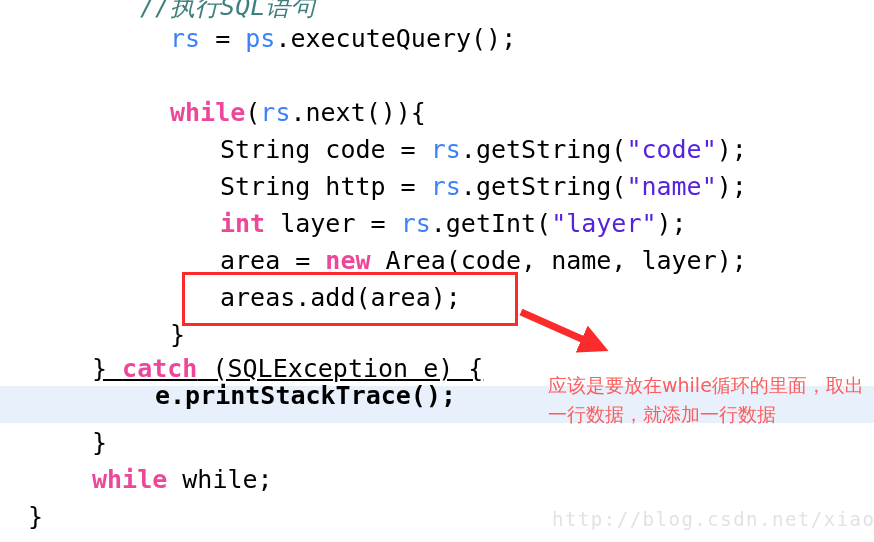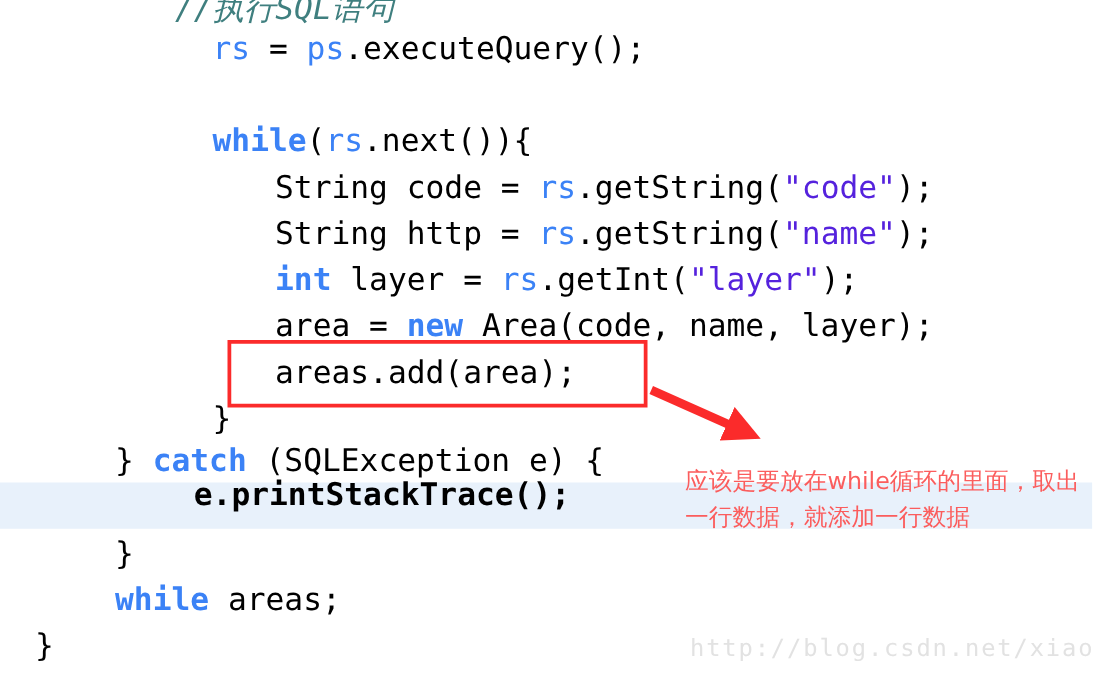--- a/index.html
+++ b/index.html
@@ -47,21 +47,21 @@
     position: absolute;
     white-space: pre;
     font-family: "DejaVu Sans Mono", "Liberation Mono", monospace;
     font-size: 25px;
     line-height: 37px;
     color: #000000;
     letter-spacing: 0px;
   }
 
   .tok-kw {
-    color: #3b82f6;
+    color: #ec4899;
     font-weight: bold;
   }
   .tok-var {
     color: #3b82f6;
   }
   .tok-str {
     color: #5522dd;
   }
   .tok-cmt {
     color: #3f7f7f;
@@ -121,24 +121,24 @@
   <div class="code-layer" id="code-layer">
       <div class="code-line" style="top: -12px; left: 140px;"><span class="tok-cmt">//执行SQL语句</span></div>
       <div class="code-line" style="top: 20px; left: 170px;"><span class="tok-var">rs</span><span class="tok-plain"> = </span><span class="tok-var">ps</span><span class="tok-plain">.executeQuery();</span></div>
       <div class="code-line" style="top: 94px; left: 170px;"><span class="tok-kw">while</span><span class="tok-plain">(</span><span class="tok-var">rs</span><span class="tok-plain">.next()){</span></div>
       <div class="code-line" style="top: 131px; left: 220px;"><span class="tok-plain">String code = </span><span class="tok-var">rs</span><span class="tok-plain">.getString(</span><span class="tok-str">"code"</span><span class="tok-plain">);</span></div>
       <div class="code-line" style="top: 168px; left: 220px;"><span class="tok-plain">String http = </span><span class="tok-var">rs</span><span class="tok-plain">.getString(</span><span class="tok-str">"name"</span><span class="tok-plain">);</span></div>
       <div class="code-line" style="top: 205px; left: 220px;"><span class="tok-kw">int</span><span class="tok-plain"> layer = </span><span class="tok-var">rs</span><span class="tok-plain">.getInt(</span><span class="tok-str">"layer"</span><span class="tok-plain">);</span></div>
       <div class="code-line" style="top: 279px; left: 220px;"><span class="tok-plain">areas.add(area);</span></div>
       <div class="code-line" style="top: 242px; left: 220px;"><span class="tok-plain">area = </span><span class="tok-kw">new</span><span class="tok-plain"> Area(code, name, layer);</span></div>
       <div class="code-line" style="top: 316px; left: 170px;"><span class="tok-plain">}</span></div>
-      <div class="code-line" style="top: 350px; left: 92px;"><span class="tok-plain">} </span><span class="tok-kw">catch</span><span class="tok-plain"> (SQLException e) {</span></div>
+      <div class="code-line" style="top: 350px; left: 92px; text-decoration: underline;"><span class="tok-plain">} </span><span class="tok-kw">catch</span><span class="tok-plain"> (SQLException e) {</span></div>
       <div class="code-line" style="top: 377px; left: 155px; font-weight: bold;"><span class="tok-plain">e.printStackTrace();</span></div>
       <div class="code-line" style="top: 424px; left: 92px;"><span class="tok-plain">}</span></div>
-      <div class="code-line" style="top: 461px; left: 92px;"><span class="tok-kw">while</span><span class="tok-plain"> areas;</span></div>
+      <div class="code-line" style="top: 461px; left: 92px;"><span class="tok-kw">while</span><span class="tok-plain"> while;</span></div>
       <div class="code-line" style="top: 498px; left: 28px;"><span class="tok-plain">}</span></div>
     </div>
 
   <div class="anno-box" id="anno-box" style="left: 182px; top: 272px; width: 336px; height: 54px; border-color: rgb(251, 43, 43);"></div>
 
   <svg class="anno-arrow" id="anno-arrow" width="874" height="542" viewBox="0 0 874 542">
     <defs>
       <marker id="arrowhead" markerWidth="4.2" markerHeight="4.2" refX="1.6" refY="2.1" orient="auto">
         <polygon points="0,0 4.2,2.1 0,4.2" fill="#fb2b2b"></polygon>
       </marker>

